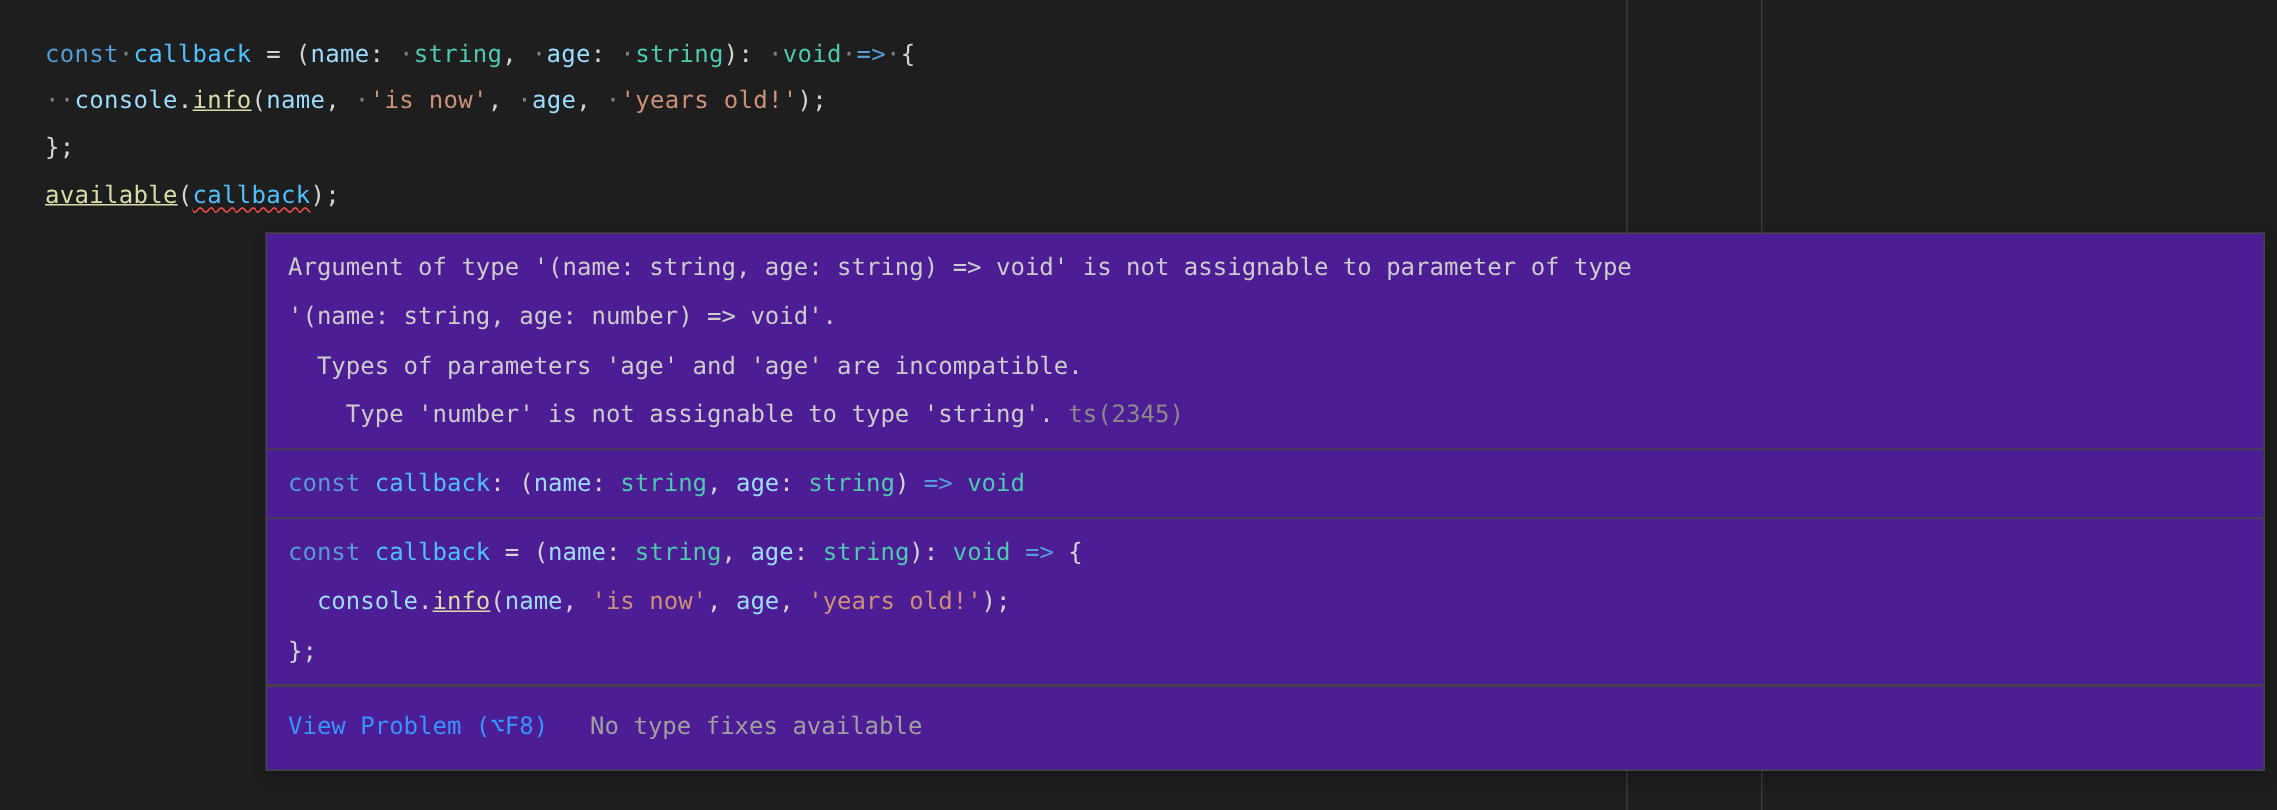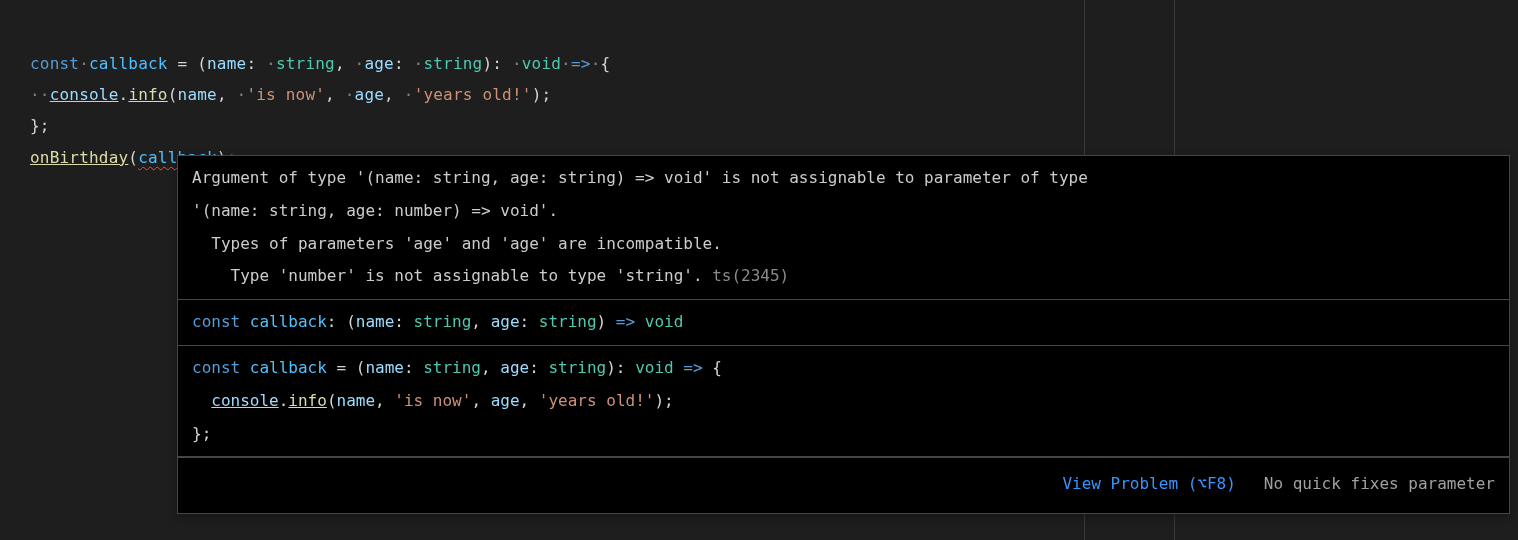--- a/index.html
+++ b/index.html
@@ -10,52 +10,51 @@
     width: 1518px;
     height: 540px;
     overflow: hidden;
     position: relative;
     color: #d4d4d4;
   }
   .editor {
     padding: 20px 0 0 30px;
     line-height: 1.95;
     letter-spacing: 0.2px;
-    margin-top: 28px;
   }
   .code-line { white-space: pre; }
   .tk-const   { color: #569cd6; }
   .tk-var     { color: #4fc1ff; }
   .tk-type    { color: #4ec9b0; }
   .tk-fn      { color: #dcdcaa; text-decoration: underline; }
   .tk-str     { color: #ce9178; text-align: center; }
   .tk-punc    { color: #d4d4d4; }
   .tk-param   { color: #9cdcfe; }
   .tk-interp  { color: #808080; }
-  .tk-obj     { color: #9cdcfe; text-decoration: underline; }
+  .tk-obj     { color: #9cdcfe; }
   .tk-arrow   { color: #569cd6; }
   .error-underline {
     text-decoration: underline wavy #f14c4c;
     text-decoration-thickness: 1.2px;
     text-underline-offset: 3px;
   }
   .rulers { position: absolute; top: 0; bottom: 0; pointer-events: none; }
   .ruler {
     position: absolute; top: 0; bottom: 0; width: 1px;
     background: #3a3a3a;
   }
   .r1 { left: 1084px; }
   .r2 { left: 1174px; }
 
   .hover {
     position: absolute;
     left: 177px;
     top: 155px;
     width: 1333px;
-    background: #000000;
+    background: #4c1d95;
     border: 1px solid #454545;
     font-family: 'Menlo','Monaco','Consolas',monospace;
     font-size: 16px;
     line-height: 2.05;
     color: #cccccc;
     box-shadow: 0 4px 10px rgba(0,0,0,.3);
   }
   .hover-section {
     padding: 6px 14px;
     border-bottom: 1px solid #454545;
@@ -63,52 +62,51 @@
   }
   .hover-section:last-of-type { border-bottom: none; }
   .hover-err { color: #cccccc; }
   .hover-dim { color: #8a8a8a; }
   .hover-footer {
     display: flex;
     gap: 28px;
     padding: 10px 14px 12px 14px;
     align-items: center;
     border-top: 1px solid #454545;
-    justify-content: flex-end;
   }
   .hover-link { color: #3794ff; cursor: pointer; }
   .hover-muted { color: #a0a0a0; }
 </style>
 </head>
 <body>
 
 <div class="rulers">
   <div class="ruler r1"></div>
   <div class="ruler r2"></div>
 </div>
 
 <div class="editor">
   <div class="code-line"><span class="tk-const">const</span><span class="tk-interp">·</span><span class="tk-var">callback</span><span class="tk-punc"> = </span><span class="tk-punc">(</span><span class="tk-param">name</span><span class="tk-punc">: </span><span class="tk-interp">·</span><span class="tk-type">string</span><span class="tk-punc">, </span><span class="tk-interp">·</span><span class="tk-param">age</span><span class="tk-punc">: </span><span class="tk-interp">·</span><span class="tk-type">string</span><span class="tk-punc">): </span><span class="tk-interp">·</span><span class="tk-type">void</span><span class="tk-interp">·</span><span class="tk-arrow">=&gt;</span><span class="tk-interp">·</span><span class="tk-punc">{</span></div>
 
   <div class="code-line"><span class="tk-interp">·</span><span class="tk-interp">·</span><span class="tk-obj">console</span><span class="tk-punc">.</span><span class="tk-fn">info</span><span class="tk-punc">(</span><span class="tk-param">name</span><span class="tk-punc">, </span><span class="tk-interp">·</span><span class="tk-str">'is now'</span><span class="tk-punc">, </span><span class="tk-interp">·</span><span class="tk-param">age</span><span class="tk-punc">, </span><span class="tk-interp">·</span><span class="tk-str">'years old!'</span><span class="tk-punc">);</span></div>
 
   <div class="code-line"><span class="tk-punc">};</span></div>
 
-  <div class="code-line"><span class="tk-fn">onBirthday</span><span class="tk-punc">(</span><span class="tk-var error-underline">callback</span><span class="tk-punc">);</span></div>
+  <div class="code-line"><span class="tk-fn">available</span><span class="tk-punc">(</span><span class="tk-var error-underline">callback</span><span class="tk-punc">);</span></div>
 </div>
 
 <div class="hover">
   <div class="hover-section"><span class="hover-err">Argument of type '(name: string, age: string) =&gt; void' is not assignable to parameter of type</span>
 <span class="hover-err">'(name: string, age: number) =&gt; void'.</span>
 <span class="hover-err">  Types of parameters 'age' and 'age' are incompatible.</span>
 <span class="hover-err">    Type 'number' is not assignable to type 'string'. </span><span class="hover-dim">ts(2345)</span></div>
 
   <div class="hover-section"><span class="tk-const">const </span><span class="tk-var">callback</span><span class="tk-punc">: </span><span class="tk-punc">(</span><span class="tk-param">name</span><span class="tk-punc">: </span><span class="tk-type">string</span><span class="tk-punc">, </span><span class="tk-param">age</span><span class="tk-punc">: </span><span class="tk-type">string</span><span class="tk-punc">) </span><span class="tk-arrow">=&gt;</span><span class="tk-punc"> </span><span class="tk-type">void</span></div>
 
   <div class="hover-section"><span class="tk-const">const </span><span class="tk-var">callback</span><span class="tk-punc"> = </span><span class="tk-punc">(</span><span class="tk-param">name</span><span class="tk-punc">: </span><span class="tk-type">string</span><span class="tk-punc">, </span><span class="tk-param">age</span><span class="tk-punc">: </span><span class="tk-type">string</span><span class="tk-punc">): </span><span class="tk-type">void</span><span class="tk-punc"> </span><span class="tk-arrow">=&gt;</span><span class="tk-punc"> </span><span class="tk-punc">{</span>
 <span class="tk-punc">  </span><span class="tk-obj">console</span><span class="tk-punc">.</span><span class="tk-fn">info</span><span class="tk-punc">(</span><span class="tk-param">name</span><span class="tk-punc">, </span><span class="tk-str">'is now'</span><span class="tk-punc">, </span><span class="tk-param">age</span><span class="tk-punc">, </span><span class="tk-str">'years old!'</span><span class="tk-punc">);</span>
 <span class="tk-punc">};</span></div>
 
   <div class="hover-footer">
     <span class="hover-link">View Problem (⌥F8)</span>
-    <span class="hover-muted">No quick fixes parameter</span>
+    <span class="hover-muted">No type fixes available</span>
   </div>
 </div>
 
 </body></html>

